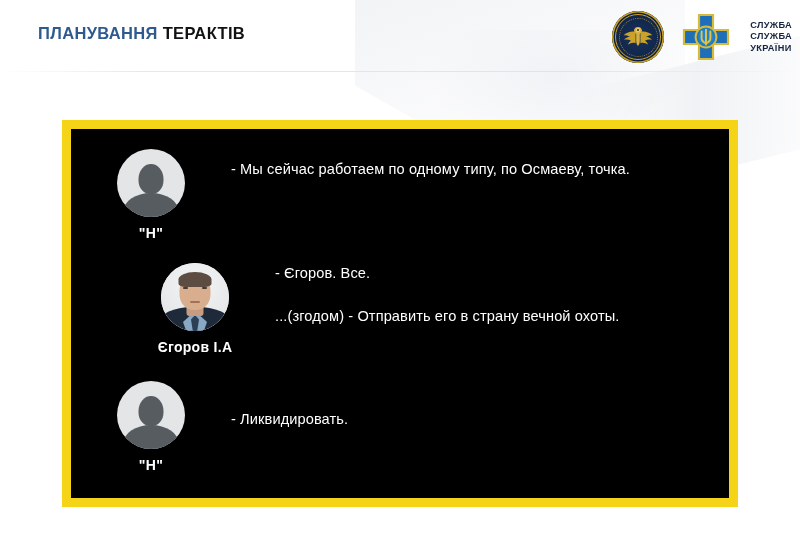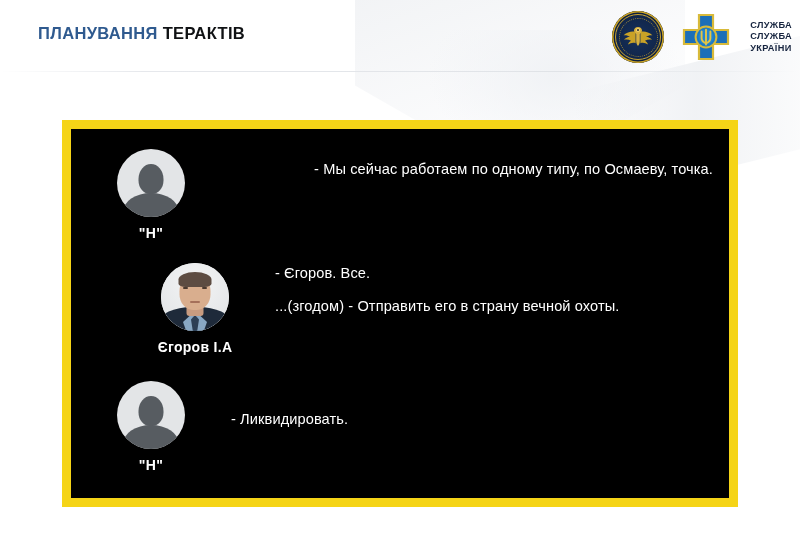--- a/index.html
+++ b/index.html
@@ -313,25 +313,24 @@
     flex: 1 1 auto;
     padding-top: 10px;
     padding-right: 16px;
   }
   .line {
     color: #ffffff;
     font-size: 14.6px;
     line-height: 21px;
     letter-spacing: .1px;
   }
-  .line + .line { margin-top: 12px; }
+  .line + .line { margin-top: 22px; }
   .line.hang {
     text-indent: -8px;
     padding-left: 8px;
-    text-align: right;
   }
   .row-2 .lines { padding-top: 6px; }
   .row-3 .lines { padding-top: 28px; text-decoration: underline; }
   .row-2 .speaker { padding-top: 6px; padding-left: 44px; }
   .row-3 .speaker { padding-top: 0px; }
 </style>
 </head>
 <body>
 
 <div id="slide">

